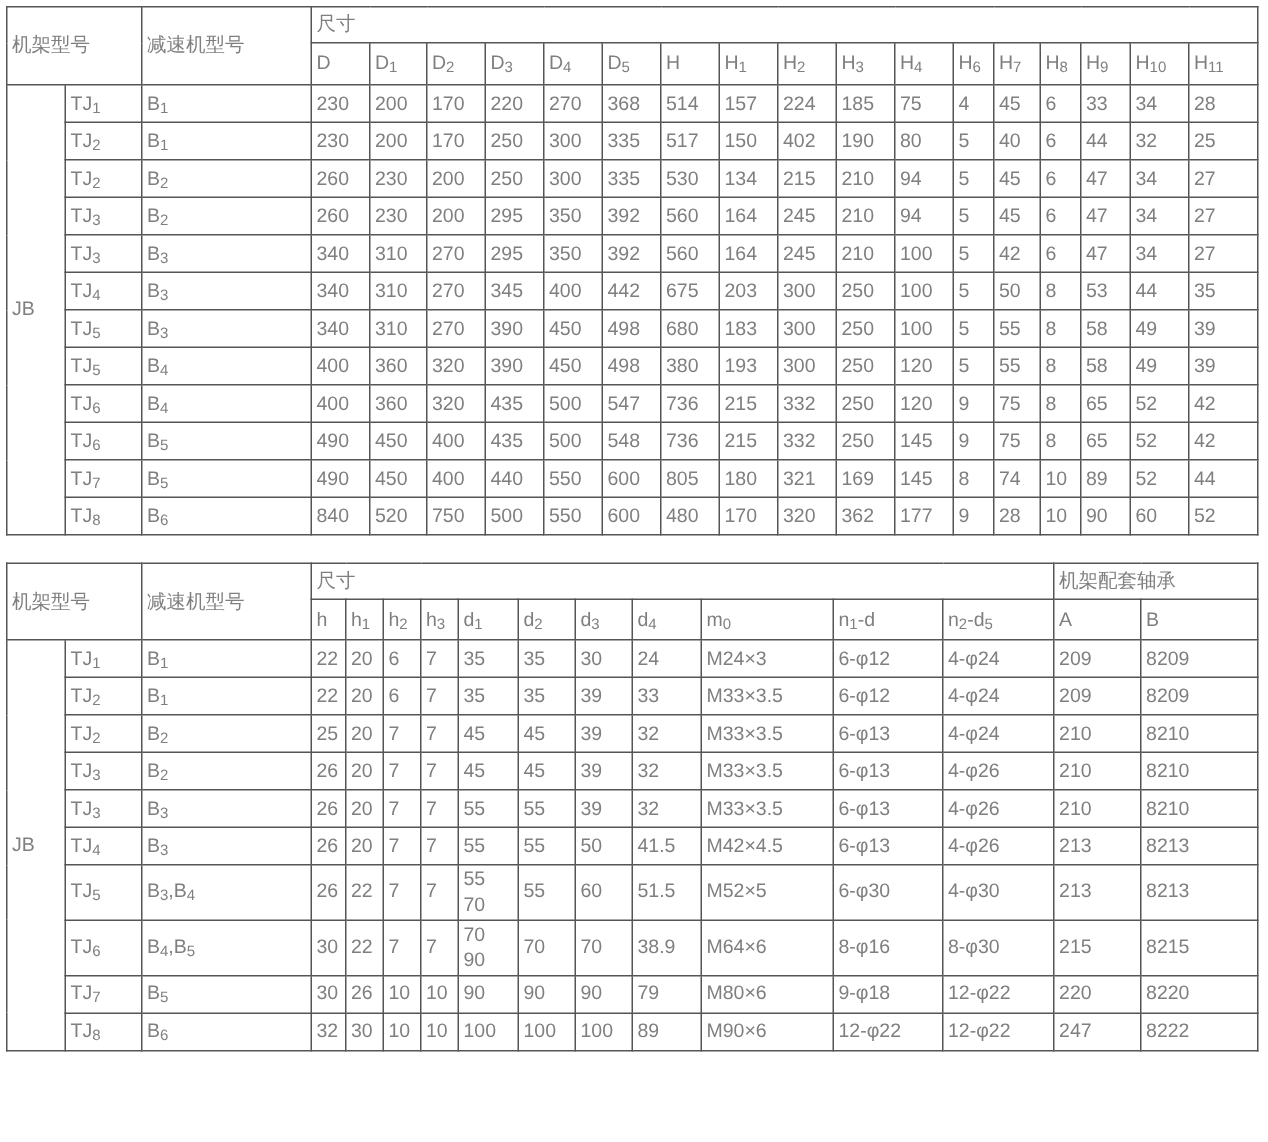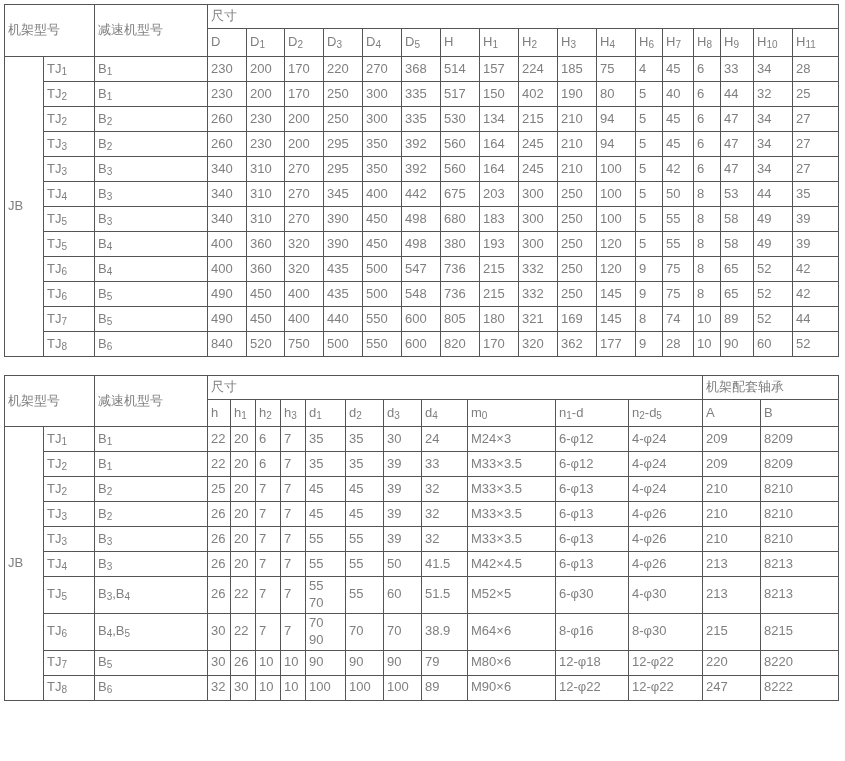--- a/index.html
+++ b/index.html
@@ -338,21 +338,21 @@
         </tr>
         <tr>
           <td>TJ<sub>8</sub></td>
           <td>B<sub>6</sub></td>
           <td>840</td>
           <td>520</td>
           <td>750</td>
           <td>500</td>
           <td>550</td>
           <td>600</td>
-          <td>820</td>
+          <td>480</td>
           <td>170</td>
           <td>320</td>
           <td>362</td>
           <td>177</td>
           <td>9</td>
           <td>28</td>
           <td>10</td>
           <td>90</td>
           <td>60</td>
           <td>52</td>
@@ -544,21 +544,21 @@
           <td>B<sub>5</sub></td>
           <td>30</td>
           <td>26</td>
           <td>10</td>
           <td>10</td>
           <td>90</td>
           <td>90</td>
           <td>90</td>
           <td>79</td>
           <td>M80×6</td>
-          <td>12-φ18</td>
+          <td>9-φ18</td>
           <td>12-φ22</td>
           <td>220</td>
           <td>8220</td>
         </tr>
         <tr>
           <td>TJ<sub>8</sub></td>
           <td>B<sub>6</sub></td>
           <td>32</td>
           <td>30</td>
           <td>10</td>

